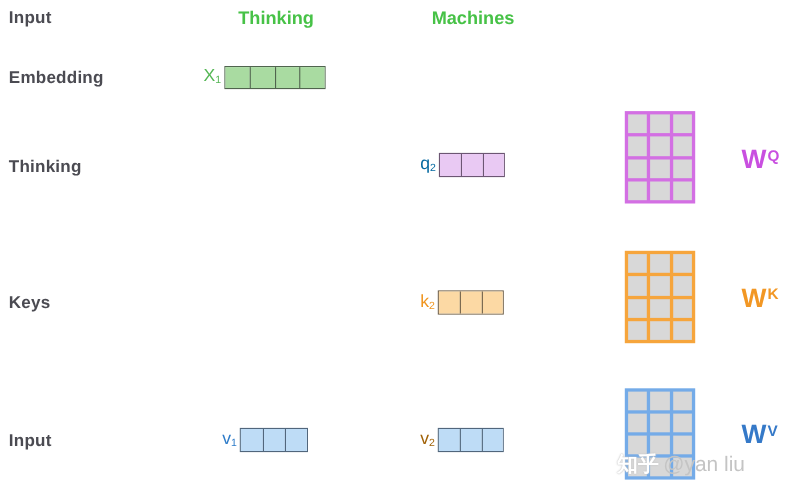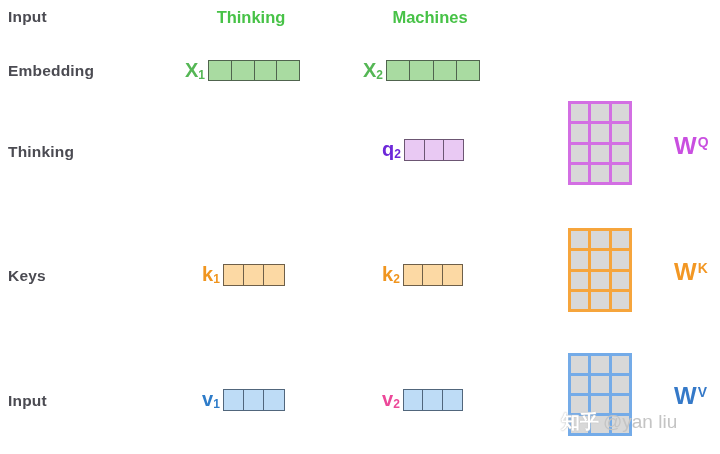--- a/index.html
+++ b/index.html
@@ -29,22 +29,22 @@
     font-weight: bold;
     text-align: center;
     color: #47c247;
   }
   .vecgroup {
     position: absolute;
     display: flex;
     align-items: center;
   }
   .vecsym {
-    font-size: 20px;
-    font-weight: bold;
+    font-size: 16px;
+    font-weight: normal;
     margin-right: 3px;
     line-height: 1;
   }
   .vecsym sub {
     font-size: 0.6em;
     vertical-align: -0.2em;
   }
   .vecbox {
     display: flex;
     border: 1px solid #555;
@@ -108,66 +108,49 @@
 
   <div class="vecgroup" style="left:185px;top:60px">
     <span class="vecsym" style="color: rgb(85, 183, 85);"><span>X</span><sub>1</sub></span>
     <div class="vecbox" style="width: 92px; height: 21px; border-color: rgb(80, 100, 78);">
         <div class="vec-cell" style="background: rgb(169, 219, 161); border-color: rgb(80, 100, 78);"></div>
         <div class="vec-cell" style="background: rgb(169, 219, 161); border-color: rgb(80, 100, 78);"></div>
         <div class="vec-cell" style="background: rgb(169, 219, 161); border-color: rgb(80, 100, 78);"></div>
         <div class="vec-cell" style="background: rgb(169, 219, 161); border-color: rgb(80, 100, 78);"></div>
       </div>
   </div>
-  <div class="vecgroup" style="left:363px;top:60px">
-    <span class="vecsym" style="color: rgb(85, 183, 85);"><span>X</span><sub>2</sub></span>
-    <div class="vecbox" style="width: 94px; height: 21px; border-color: rgb(80, 100, 78);">
-        <div class="vec-cell" style="background: rgb(169, 219, 161); border-color: rgb(80, 100, 78);"></div>
-        <div class="vec-cell" style="background: rgb(169, 219, 161); border-color: rgb(80, 100, 78);"></div>
-        <div class="vec-cell" style="background: rgb(169, 219, 161); border-color: rgb(80, 100, 78);"></div>
-        <div class="vec-cell" style="background: rgb(169, 219, 161); border-color: rgb(80, 100, 78);"></div>
-      </div>
-  </div>
 
   <div class="vecgroup" style="left:382px;top:139px">
-    <span class="vecsym" style="color: #6d28d9;"><span>q</span><sub>2</sub></span>
+    <span class="vecsym" style="color: #0369a1;"><span>q</span><sub>2</sub></span>
     <div class="vecbox" style="width: 60px; height: 22px; border-color: rgb(108, 86, 115);">
         <div class="vec-cell" style="background: rgb(233, 201, 243); border-color: rgb(108, 86, 115);"></div>
         <div class="vec-cell" style="background: rgb(233, 201, 243); border-color: rgb(108, 86, 115);"></div>
         <div class="vec-cell" style="background: rgb(233, 201, 243); border-color: rgb(108, 86, 115);"></div>
       </div>
   </div>
 
-  <div class="vecgroup" style="left:202px;top:264px">
-    <span class="vecsym" style="color: rgb(240, 149, 31);"><span>k</span><sub>1</sub></span>
-    <div class="vecbox" style="width: 62px; height: 22px; border-color: rgb(110, 95, 73);">
-        <div class="vec-cell" style="background: rgb(252, 217, 164); border-color: rgb(110, 95, 73);"></div>
-        <div class="vec-cell" style="background: rgb(252, 217, 164); border-color: rgb(110, 95, 73);"></div>
-        <div class="vec-cell" style="background: rgb(252, 217, 164); border-color: rgb(110, 95, 73);"></div>
-      </div>
-  </div>
   <div class="vecgroup" style="left:382px;top:264px">
     <span class="vecsym" style="color: rgb(240, 149, 31);"><span>k</span><sub>2</sub></span>
     <div class="vecbox" style="width: 60px; height: 22px; border-color: rgb(110, 95, 73);">
         <div class="vec-cell" style="background: rgb(252, 217, 164); border-color: rgb(110, 95, 73);"></div>
         <div class="vec-cell" style="background: rgb(252, 217, 164); border-color: rgb(110, 95, 73);"></div>
         <div class="vec-cell" style="background: rgb(252, 217, 164); border-color: rgb(110, 95, 73);"></div>
       </div>
   </div>
 
   <div class="vecgroup" style="left:202px;top:389px">
     <span class="vecsym" style="color: rgb(46, 124, 201);"><span>v</span><sub>1</sub></span>
     <div class="vecbox" style="width: 62px; height: 22px; border-color: rgb(81, 102, 124);">
         <div class="vec-cell" style="background: rgb(190, 220, 246); border-color: rgb(81, 102, 124);"></div>
         <div class="vec-cell" style="background: rgb(190, 220, 246); border-color: rgb(81, 102, 124);"></div>
         <div class="vec-cell" style="background: rgb(190, 220, 246); border-color: rgb(81, 102, 124);"></div>
       </div>
   </div>
   <div class="vecgroup" style="left:382px;top:389px">
-    <span class="vecsym" style="color: #ec4899;"><span>v</span><sub>2</sub></span>
+    <span class="vecsym" style="color: #a16207;"><span>v</span><sub>2</sub></span>
     <div class="vecbox" style="width: 60px; height: 22px; border-color: rgb(81, 102, 124);">
         <div class="vec-cell" style="background: rgb(190, 220, 246); border-color: rgb(81, 102, 124);"></div>
         <div class="vec-cell" style="background: rgb(190, 220, 246); border-color: rgb(81, 102, 124);"></div>
         <div class="vec-cell" style="background: rgb(190, 220, 246); border-color: rgb(81, 102, 124);"></div>
       </div>
   </div>
 
   <div class="matrix" style="left: 568px; top: 101px; width: 64px; height: 84px; background: rgb(211, 111, 227); grid-template-columns: repeat(3, 1fr); grid-template-rows: repeat(4, 1fr);">
       <div class="m-cell" style="background: rgb(216, 216, 216);"></div>
       <div class="m-cell" style="background: rgb(216, 216, 216);"></div>

